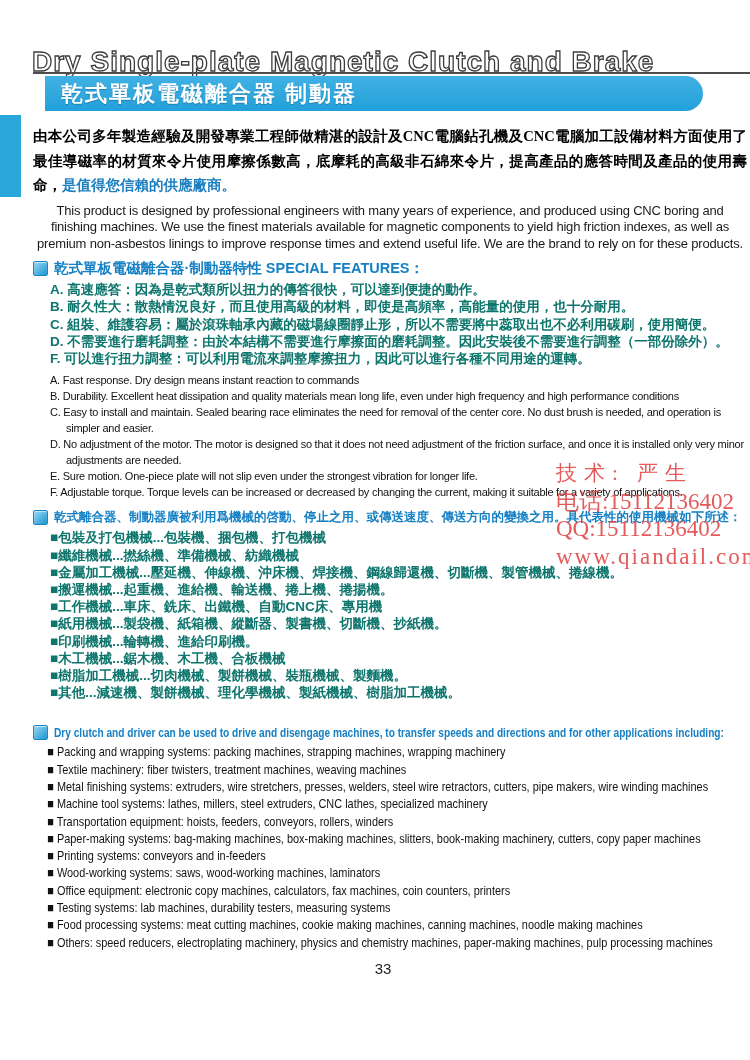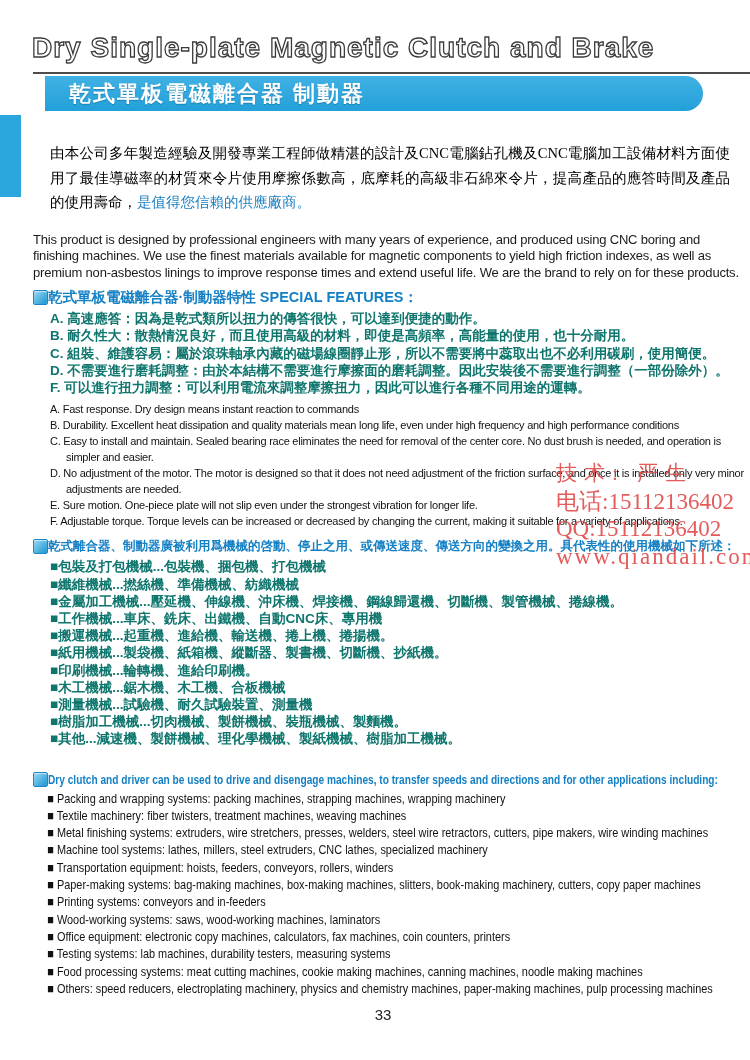--- a/index.html
+++ b/index.html
@@ -1,53 +1,53 @@
 <!DOCTYPE html>
 <html><head>
 <meta charset="utf-8">
 <style>
   html,body{margin:0;padding:0;background:#ffffff;}
   body{width:750px;height:1060px;overflow:hidden;font-family:"Liberation Sans",sans-serif;}
   .page{position:relative;width:750px;height:1060px;background:#fff;overflow:hidden;}
 
   
   .title{
-    position:absolute;left:32px;top:32px;width:700px;
+    position:absolute;left:32px;top:46px;width:700px;
     font-family:"Liberation Sans",sans-serif;
     font-size:28px;font-weight:bold;letter-spacing:1px;
     color:#ffffff;-webkit-text-stroke:1.3px #3b3b3b;
     white-space:nowrap;
   }
   .rule{position:absolute;left:33px;top:72px;width:717px;height:2px;background:#4d4d4d;}
 
   .subtitle-bar{
     position:absolute;left:45px;top:76px;width:658px;height:35px;
     background:linear-gradient(180deg,#41b1e3 0%,#22a0da 100%);
     border-radius:0 18px 18px 0;
   }
   .subtitle-bar span{
-    display:block;padding-left:24px;line-height:35px;
+    display:block;padding-left:16px;line-height:35px;
     color:#ffffff;font-weight:bold;font-size:22px;letter-spacing:2px;
     text-shadow:0 1px 1px rgba(0,60,100,.35);white-space:nowrap;
   }
   .left-accent{position:absolute;left:0;top:115px;width:21px;height:82px;background:#2ba7de;}
 
   .main{position:absolute;left:33px;top:124px;width:714px;}
 
   .intro-zh{
-    margin:17px;font-family:"Liberation Serif",serif;font-weight:normal;
+    margin:0;font-family:"Liberation Serif",serif;font-weight:bold;
     font-size:14.5px;line-height:24.5px;color:#000;text-align:justify;
   }
   .intro-zh .hl{color:#1b7fc0;}
   .intro-en{
     margin:5px 0 0 0;font-size:13px;line-height:16.6px;color:#1a1a1a;
-    letter-spacing:-0.2px;text-align:left;
+    letter-spacing:-0.2px;text-align:center;
   }
 
-  .sec-h{display:flex;align-items:center;margin-top:7px;
+  .sec-h{display:flex;align-items:center;gap:6px;margin-top:7px;
     color:#1580c4;font-weight:bold;font-size:14.5px;white-space:nowrap;}
   .sq{flex:0 0 auto;width:13px;height:13px;border-radius:2px;
     background:linear-gradient(135deg,#9bd9f4 0%,#2b9fd6 85%);
     border:1px solid #1a86c4;box-shadow:inset 0 1px 1px rgba(255,255,255,.6);}
 
   .zh-list{margin-top:3px;}
   .zh-item{
     padding-left:17px;font-weight:bold;font-size:13.5px;line-height:17.2px;
     color:#0f766e;white-space:nowrap;
   }
@@ -130,26 +130,25 @@
 
     <div class="sec-h apps-h">
       <span class="sq"></span>
       <span>乾式離合器、制動器廣被利用爲機械的啓動、停止之用、或傳送速度、傳送方向的變換之用。具代表性的使用機械如下所述：</span>
     </div>
 
     <div class="app-zh-list">
       <div class="zh-item">■包裝及打包機械...包裝機、捆包機、打包機械</div>
       <div class="zh-item">■纖維機械...撚絲機、準備機械、紡織機械</div>
       <div class="zh-item">■金屬加工機械...壓延機、伸線機、沖床機、焊接機、鋼線歸還機、切斷機、製管機械、捲線機。</div>
+      <div class="zh-item">■搬運機械...起重機、進給機、輸送機、捲上機、捲揚機。</div>
       <div class="zh-item">■工作機械...車床、銑床、出鐵機、自動CNC床、專用機</div>
-      <div class="zh-item">■搬運機械...起重機、進給機、輸送機、捲上機、捲揚機。</div>
       <div class="zh-item">■紙用機械...製袋機、紙箱機、縱斷器、製書機、切斷機、抄紙機。</div>
       <div class="zh-item">■印刷機械...輪轉機、進給印刷機。</div>
       <div class="zh-item">■木工機械...鋸木機、木工機、合板機械</div>
-      <div class="zh-item">■測量機械...試驗機、耐久試驗裝置、測量機</div>
       <div class="zh-item">■樹脂加工機械...切肉機械、製餅機械、裝瓶機械、製麵機。</div>
       <div class="zh-item">■其他...減速機、製餅機械、理化學機械、製紙機械、樹脂加工機械。</div>
     </div>
 
     <div class="sec-h en-apps-h">
       <span class="sq"></span>
       <span class="hdr-squeeze">Dry clutch and driver can be used to drive and disengage machines, to transfer speeds and directions and for other applications including:</span>
     </div>
 
     <div class="app-en-list">

